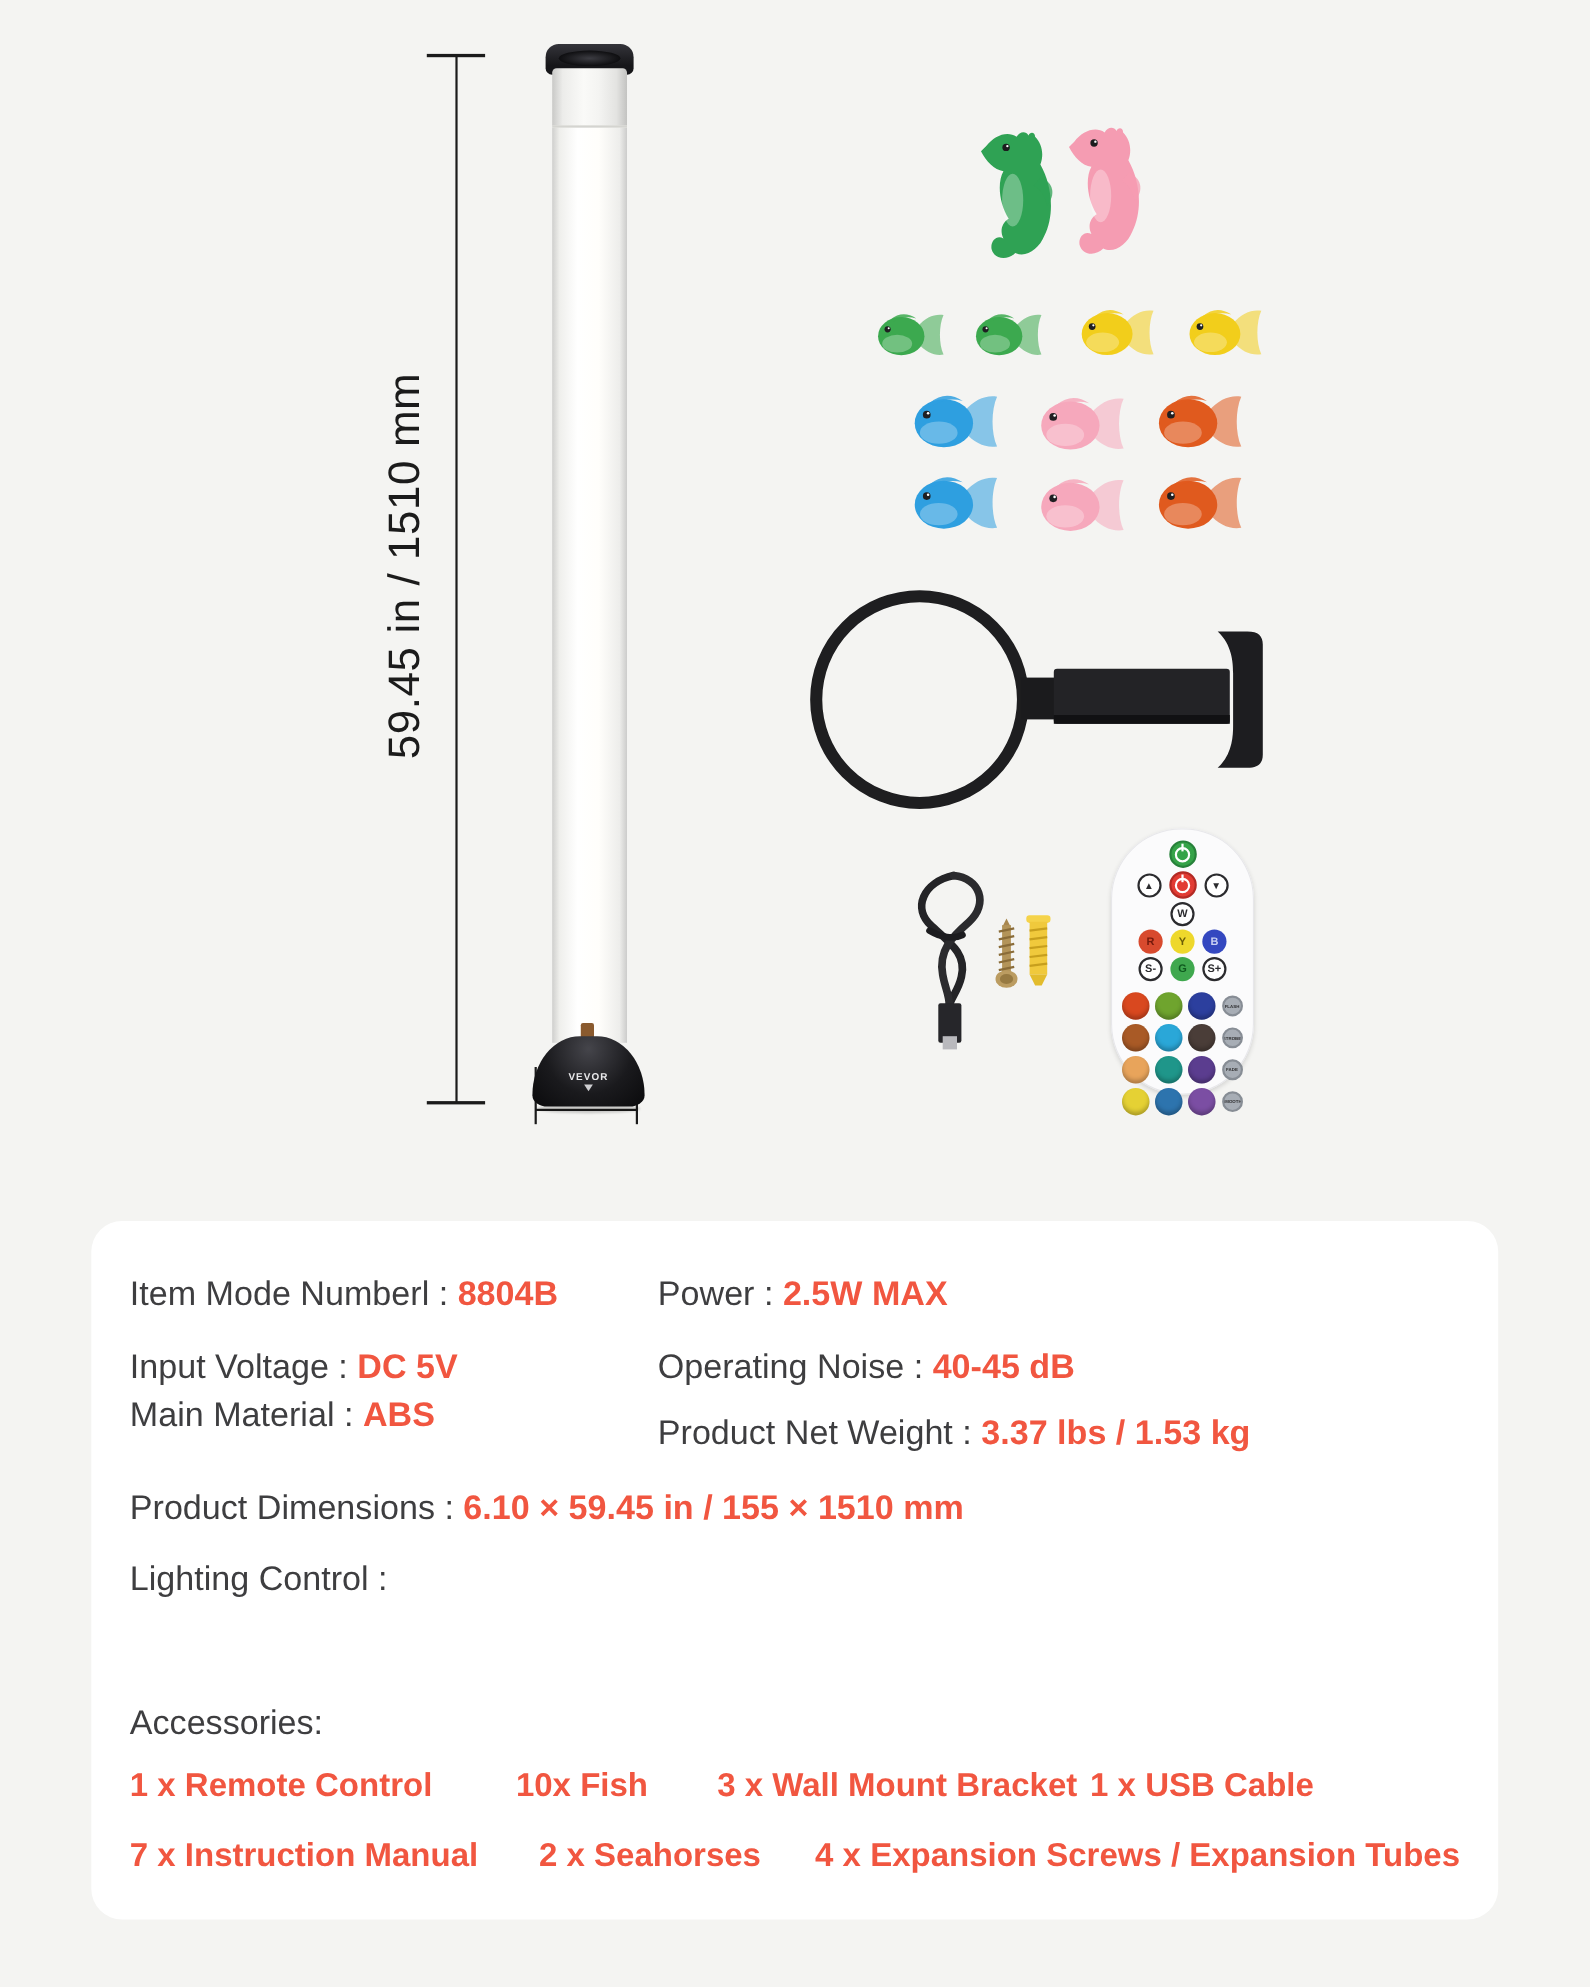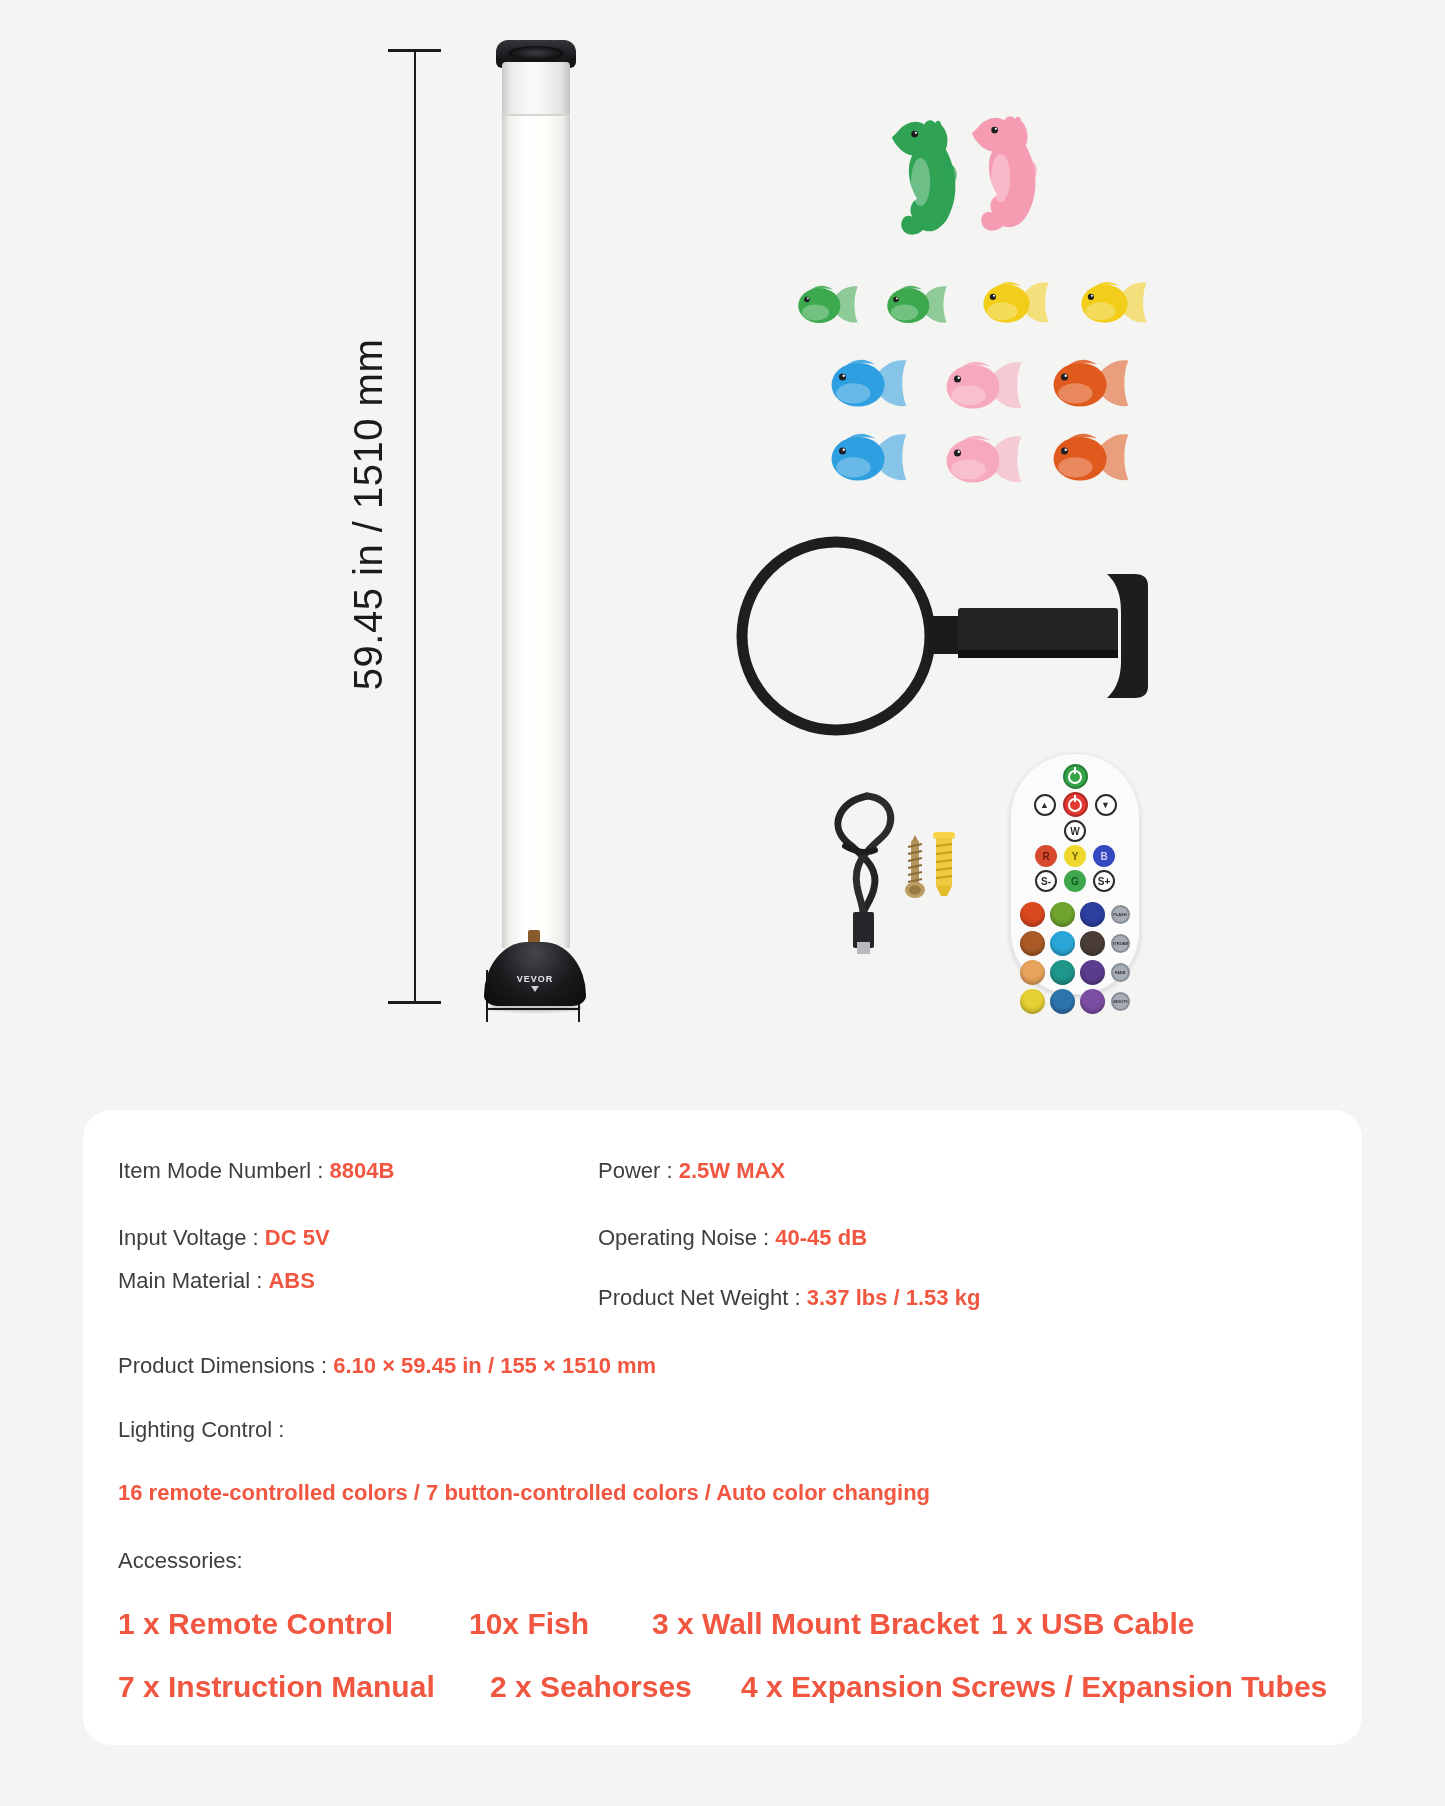--- a/index.html
+++ b/index.html
@@ -63,21 +63,21 @@
   .b-b{background:#3448c0;color:#c9d0f2;}
   .b-g{background:#3fa84e;color:#0f5a1f;}
   .arrow{font-size:9px;}
   .r-grid{display:grid;grid-template-columns:25px 25px 25px 21px;gap:4px 5px;margin-top:7px;align-items:center;justify-items:center;}
   .c-btn{width:25px;height:25px;border-radius:50%;box-shadow:inset 0 -3px 4px rgba(0,0,0,.25);}
   .m-btn{width:19px;height:19px;border-radius:50%;background:#a7adb5;border:2px solid #878d95;color:#2f2f31;
     font-size:4px;font-weight:700;display:flex;align-items:center;justify-content:center;overflow:hidden;box-sizing:border-box;letter-spacing:0;}
 
   
   .card{left:83px;top:1110px;width:1279px;height:635px;background:#fff;border-radius:28px;}
-  .spec-line{position:absolute;font-size:22px;white-space:nowrap;}
+  .spec-line{position:absolute;font-size:31px;white-space:nowrap;}
   .spec-line b{color:#f15640;font-weight:700;}
   .col-l{left:35px;}
   .col-r{left:515px;}
   .red-line{color:#f15640;font-weight:700;}
   .acc-item{position:absolute;color:#f15640;font-weight:700;font-size:30px;white-space:nowrap;}
 </style>
 </head>
 <body>
 
 <svg width="0" height="0" style="position:absolute" aria-hidden="true">
@@ -308,21 +308,20 @@
     </div>
 
     <div class="spec-line col-l" style="top:243px;">
       <span>Product Dimensions : </span><b>6.10 × 59.45 in / 155 × 1510 mm</b>
     </div>
 
     <div class="spec-line col-l" style="top:307px;">
       <span>Lighting Control :</span>
     </div>
 
-    <div class="spec-line col-l red-line" style="top:370px;">16 remote-controlled colors / 7 button-controlled colors / Auto color changing</div>
 
     <div class="spec-line col-l" style="top:438px;">
       <span>Accessories:</span>
     </div>
 
     <div>
       <span class="acc-item" style="left:35px;top:497px;">1 x Remote Control</span>
       <span class="acc-item" style="left:386px;top:497px;">10x Fish</span>
       <span class="acc-item" style="left:569px;top:497px;">3 x Wall Mount Bracket</span>
       <span class="acc-item" style="left:908px;top:497px;">1 x USB Cable</span>

